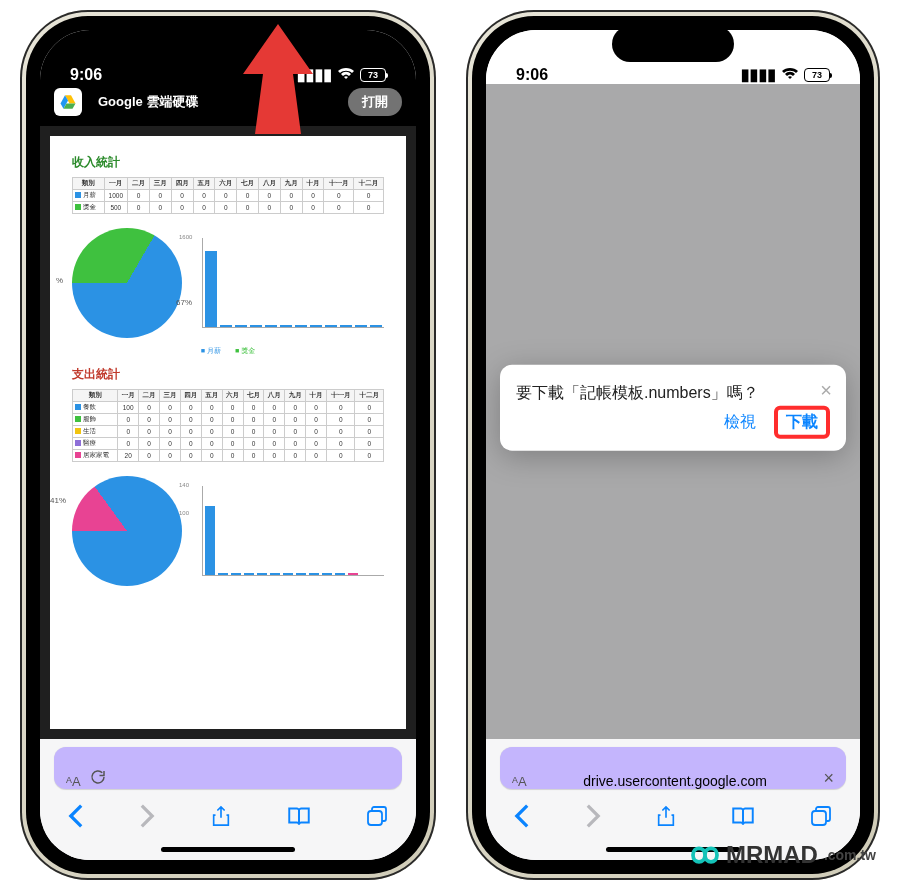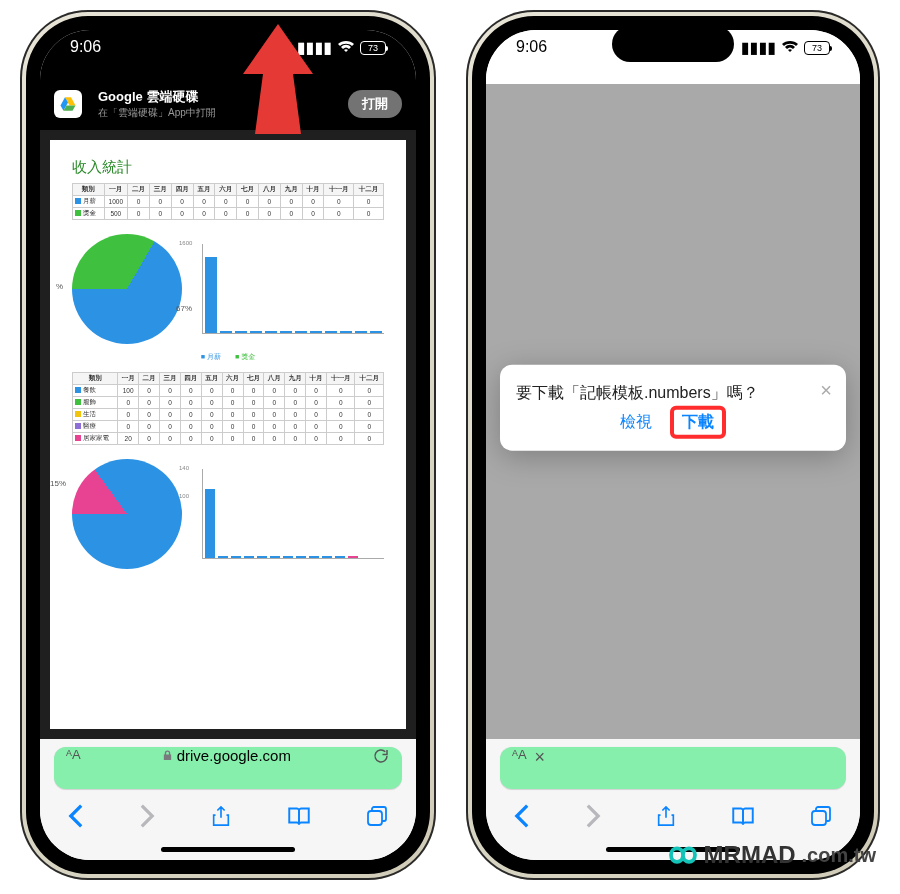--- a/index.html
+++ b/index.html
@@ -46,24 +46,24 @@
       background: #000;
       border-radius: 20px;
       z-index: 100;
     }
     
     
     .status-bar {
       height: 54px;
       display: flex;
       justify-content: space-between;
-      align-items: flex-start;
+      align-items: flex-end;
       padding: 8px 30px 0;
       color: #fff;
-      font-weight: 400;
+      font-weight: 700;
       font-size: 16px;
     }
     .status-bar.light { color: #000; }
     .status-right { display: flex; align-items: center; gap: 5px; }
     .battery-box {
       border: 1.5px solid currentColor; border-radius: 4px;
       width: 26px; height: 14px; display: flex; align-items: center;
       font-size: 9px; justify-content: center; position: relative;
     }
     .battery-box::after { content:''; position:absolute; right:-3px; top:4px; width:2px; height:5px; background:currentColor; border-radius:0 2px 2px 0;}
@@ -106,43 +106,43 @@
     
     .doc-preview {
       flex: 1; background: #1f1f1f; padding: 10px;
       overflow: hidden;
     }
     .doc-page {
       width: 100%; height: 100%; background: #fff;
       padding: 18px 22px; font-size: 8px; color: #333;
       overflow: hidden;
     }
-    .sec-title { font-size: 15px; font-weight: 400; margin-bottom: 6px; }
+    .sec-title { font-size: 12px; font-weight: 700; margin-bottom: 6px; }
     .sec-title.green { color: #2a8a2a; }
     .sec-title.red   { color: #c0392b; }
     .mini-table { width: 100%; border-collapse: collapse; font-size: 6.5px; margin-bottom: 14px;}
     .mini-table th, .mini-table td { border: 0.5px solid #ccc; padding: 1px 2px; text-align: center; }
     .mini-table th { background: #f5f5f5; }
     .mini-table td:first-child { text-align:left; }
     .row-mark { display:inline-block; width:6px; height:6px; vertical-align:middle; margin-right:2px;}
     .chart-row { display:flex; gap: 20px; align-items:center; margin-bottom: 18px;}
     .pie { width: 110px; height: 110px; border-radius: 50%; position:relative;}
     .pie-label { position:absolute; font-size:8px; color:#555;}
     .bar-wrap { flex:1; display:flex; align-items:flex-end; gap:3px; height:90px; border-left:1px solid #aaa; border-bottom:1px solid #aaa; padding:0 2px; position:relative;}
     .bar { width: 12px; background:#2b92e4; }
     .bar.small { width:10px; }
     .y-tick { position:absolute; left:-24px; font-size:6px; color:#888;}
     .legend { display:flex; gap:14px; justify-content:center; font-size:7px; color:#555; margin-top:-10px; margin-bottom:10px;}
     .legend span::before { content:'■ '; }
     
     
     .safari-bottom { background: #f6f6f7; }
     .url-bar {
-      margin: 8px 14px; background: #86efac; border-radius: 12px;
-      height: 42px; display: flex; align-items: flex-start; padding: 0 12px;
+      margin: 8px 14px; background: #c4b5fd; border-radius: 12px;
+      height: 42px; display: flex; align-items: flex-end; padding: 0 12px;
       gap: 8px; box-shadow: 0 0.5px 1px rgba(0,0,0,.15);
       font-size: 15px; color: #000;
     }
     .url-text { flex:1; text-align:center; color:#000; display:flex; align-items:center; justify-content:center; gap:4px;}
     .toolbar {
       display: flex; justify-content: space-around; align-items: center;
       height: 48px; color: #0a84ff; padding-bottom: 6px;
     }
     .toolbar .disabled { color: #b8b8bc; }
     .home-ind { width: 134px; height: 5px; background:#000; border-radius:3px; margin: 2px auto 8px;}
@@ -151,36 +151,36 @@
     .gray-fill { flex:1; background:#a9a9aa; position:relative; }
     .dialog {
       position:absolute; left:14px; right:14px; top: 50%;
       transform: translateY(-55%);
       background:#fff; border-radius: 12px;
       box-shadow: 0 6px 30px rgba(0,0,0,.25);
       padding: 18px 16px 12px;
     }
     .dialog-title { font-size: 16px; color:#222; margin-bottom: 2px;}
     .dialog-close { position:absolute; top:14px; right:14px; color:#aaa; font-size:20px; }
-    .dialog-actions { display:flex; justify-content:center; gap: 18px; align-items:center;}
+    .dialog-actions { display:flex; justify-content:flex-end; gap: 18px; align-items:center;}
     .dialog-actions .link { color:#0a84ff; font-size:16px; }
     .dl-highlight2 { border:4px solid #ff2d2d; border-radius:6px; padding: 2px 8px; }
     
     
     .red-arrow { position:absolute; top: 14px; left: 223px; z-index: 200;}
     
     
     .watermark {
       position: absolute; bottom: 24px; right: 24px;
       display:flex; align-items:center; gap:6px;
       font-size: 24px; font-weight:800; color:#333;
       z-index: 300;
     }
     .wm-logo { width:30px;height:30px; }
-    .wm-tw { font-size: 20px; font-weight: 700; color:#444;}
+    .wm-tw { font-size: 14px; font-weight: 700; color:#444;}
   </style>
 </head>
 <body>
 
 <div class="phone-outer">
   <svg class="red-arrow" width="70" height="110" viewBox="0 0 70 110">
     <path d="M35 0 L70 50 L50 50 L58 110 L12 110 L20 50 L0 50 Z" fill="#e53935"></path>
   </svg>
   <div class="phone-bezel">
     <div class="dynamic-island"></div>
@@ -203,21 +203,20 @@
         <div class="drive-banner">
           <div class="drive-icon">
             <svg viewBox="0 0 24 24">
                 <path d="M8 3 L16 3 L22 14 L14 14 Z" fill="#ffc107"></path>
                 <path d="M8 3 L2 14 L6 21 L12 10 Z" fill="#2196f3"></path>
                 <path d="M22 14 L18 21 L6 21 L10 14 Z" fill="#4caf50"></path>
               </svg>
           </div>
           <div class="banner-text">
             <div class="banner-title">Google 雲端硬碟</div>
-            <div class="banner-sub">在「雲端硬碟」App中打開</div>
           </div>
           <div class="open-btn">打開</div>
         </div>
       </div>
 
       <div class="doc-preview">
         <div class="doc-page">
           <div class="sec-title green">收入統計</div>
           <table class="mini-table">
             <tbody>
@@ -290,20 +289,21 @@
               <div class="bar" style="height:2%;"></div>
                 <div class="bar" style="height:2%;"></div>
               <div class="bar" style="height:2%;"></div>
             </div>
           </div>
           <div class="legend">
             <span style="color:#2b92e4;">月薪</span>
             <span style="color:#3fc13f;">獎金</span>
           </div>
 
+          <div class="sec-title red">支出統計</div>
           <table class="mini-table">
             <tbody>
                 <tr id="expense-head">
                   <th>類別</th>
                   <th>一月</th>
                   <th>二月</th>
                   <th>三月</th>
                   <th>四月</th>
                   <th>五月</th>
                   <th>六月</th>
@@ -389,21 +389,21 @@
                   <td>0</td>
                   <td>0</td>
                   <td>0</td>
                   <td>0</td>
                 </tr>
               </tbody>
           </table>
           <div class="chart-row">
             <div style="position:relative;">
               <div class="pie" id="expense-pie" style="background: conic-gradient(from -90deg, rgb(232, 67, 147) 0deg, rgb(232, 67, 147) 54deg, rgb(43, 146, 228) 54deg, rgb(43, 146, 228) 360deg);"></div>
-              <span class="pie-label" style="top:20px; left:-22px;">15%</span>
+              <span class="pie-label" style="top:20px; left:-22px;">41%</span>
             </div>
             <div class="bar-wrap">
               <span class="y-tick" style="top:-4px;">140</span>
               <span class="y-tick" style="top:24px;">100</span>
               <div class="bar small" style="height:78%;"></div>
               <div class="bar small" style="height:2%;"></div>
                 <div class="bar small" style="height:2%;"></div>
               <div class="bar small" style="height:2%;"></div>
                 <div class="bar small" style="height:2%;"></div>
               <div class="bar small" style="height:2%;"></div>
@@ -414,26 +414,20 @@
                 <div class="bar small" style="height:2%;"></div>
               <div class="bar small" style="height:2%;background:#e84393;"></div>
             </div>
           </div>
         </div>
       </div>
 
       <div class="safari-bottom">
         <div class="url-bar">
           <span style="color:#555;font-size:13px;">ᴬA</span>
-          <span class="url-text">
-            <svg width="11" height="13" viewBox="0 0 24 24" fill="#7a7a7e">
-                <path d="M6 10 V7 a6 6 0 0 1 12 0 V10 H20 V22 H4 V10 Z M9 10 H15 V7 a3 3 0 0 0 -6 0 Z"></path>
-              </svg>
-            <span>drive.google.com</span>
-          </span>
           <span style="color:#555;">
             <svg width="18" height="18" viewBox="0 0 24 24" fill="none" stroke="currentColor" stroke-width="2">
                 <path d="M20 12 a8 8 0 1 1 -2.3 -5.6 M20 4 V10 H14"></path>
               </svg>
           </span>
         </div>
         <div class="toolbar">
           <span><svg width="18" height="26" viewBox="0 0 12 20" fill="none" stroke="currentColor" stroke-width="2.5">
                 <path d="M10 2 L2 10 L10 18"></path>
               </svg></span>
@@ -483,20 +477,21 @@
             <span class="link">檢視</span>
             <span class="dl-highlight2">
               <span class="link" style="font-weight:600;">下載</span>
             </span>
           </div>
         </div>
       </div>
       <div class="safari-bottom">
         <div class="url-bar">
           <span style="color:#555;font-size:13px;">ᴬA</span>
+          <span class="url-text" style="font-size:14px;">drive.usercontent.google.com</span>
           <span style="color:#555;font-size:18px;">×</span>
         </div>
         <div class="toolbar">
           <span><svg width="18" height="26" viewBox="0 0 12 20" fill="none" stroke="currentColor" stroke-width="2.5">
                 <path d="M10 2 L2 10 L10 18"></path>
               </svg></span>
           <span class="disabled"><svg width="18" height="26" viewBox="0 0 12 20" fill="none" stroke="currentColor" stroke-width="2.5">
                 <path d="M2 2 L10 10 L2 18"></path>
               </svg></span>
           <span><svg width="22" height="28" viewBox="0 0 24 24" fill="none" stroke="currentColor" stroke-width="1.8">

